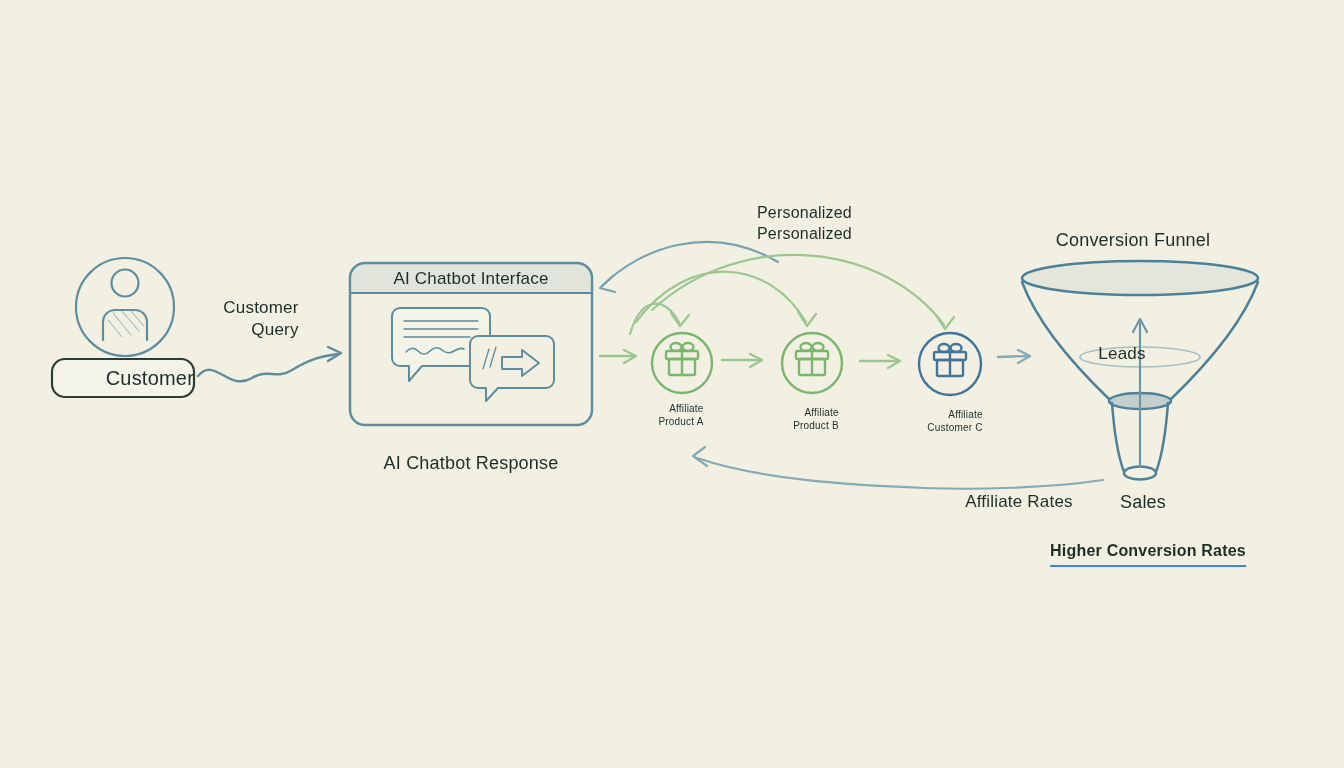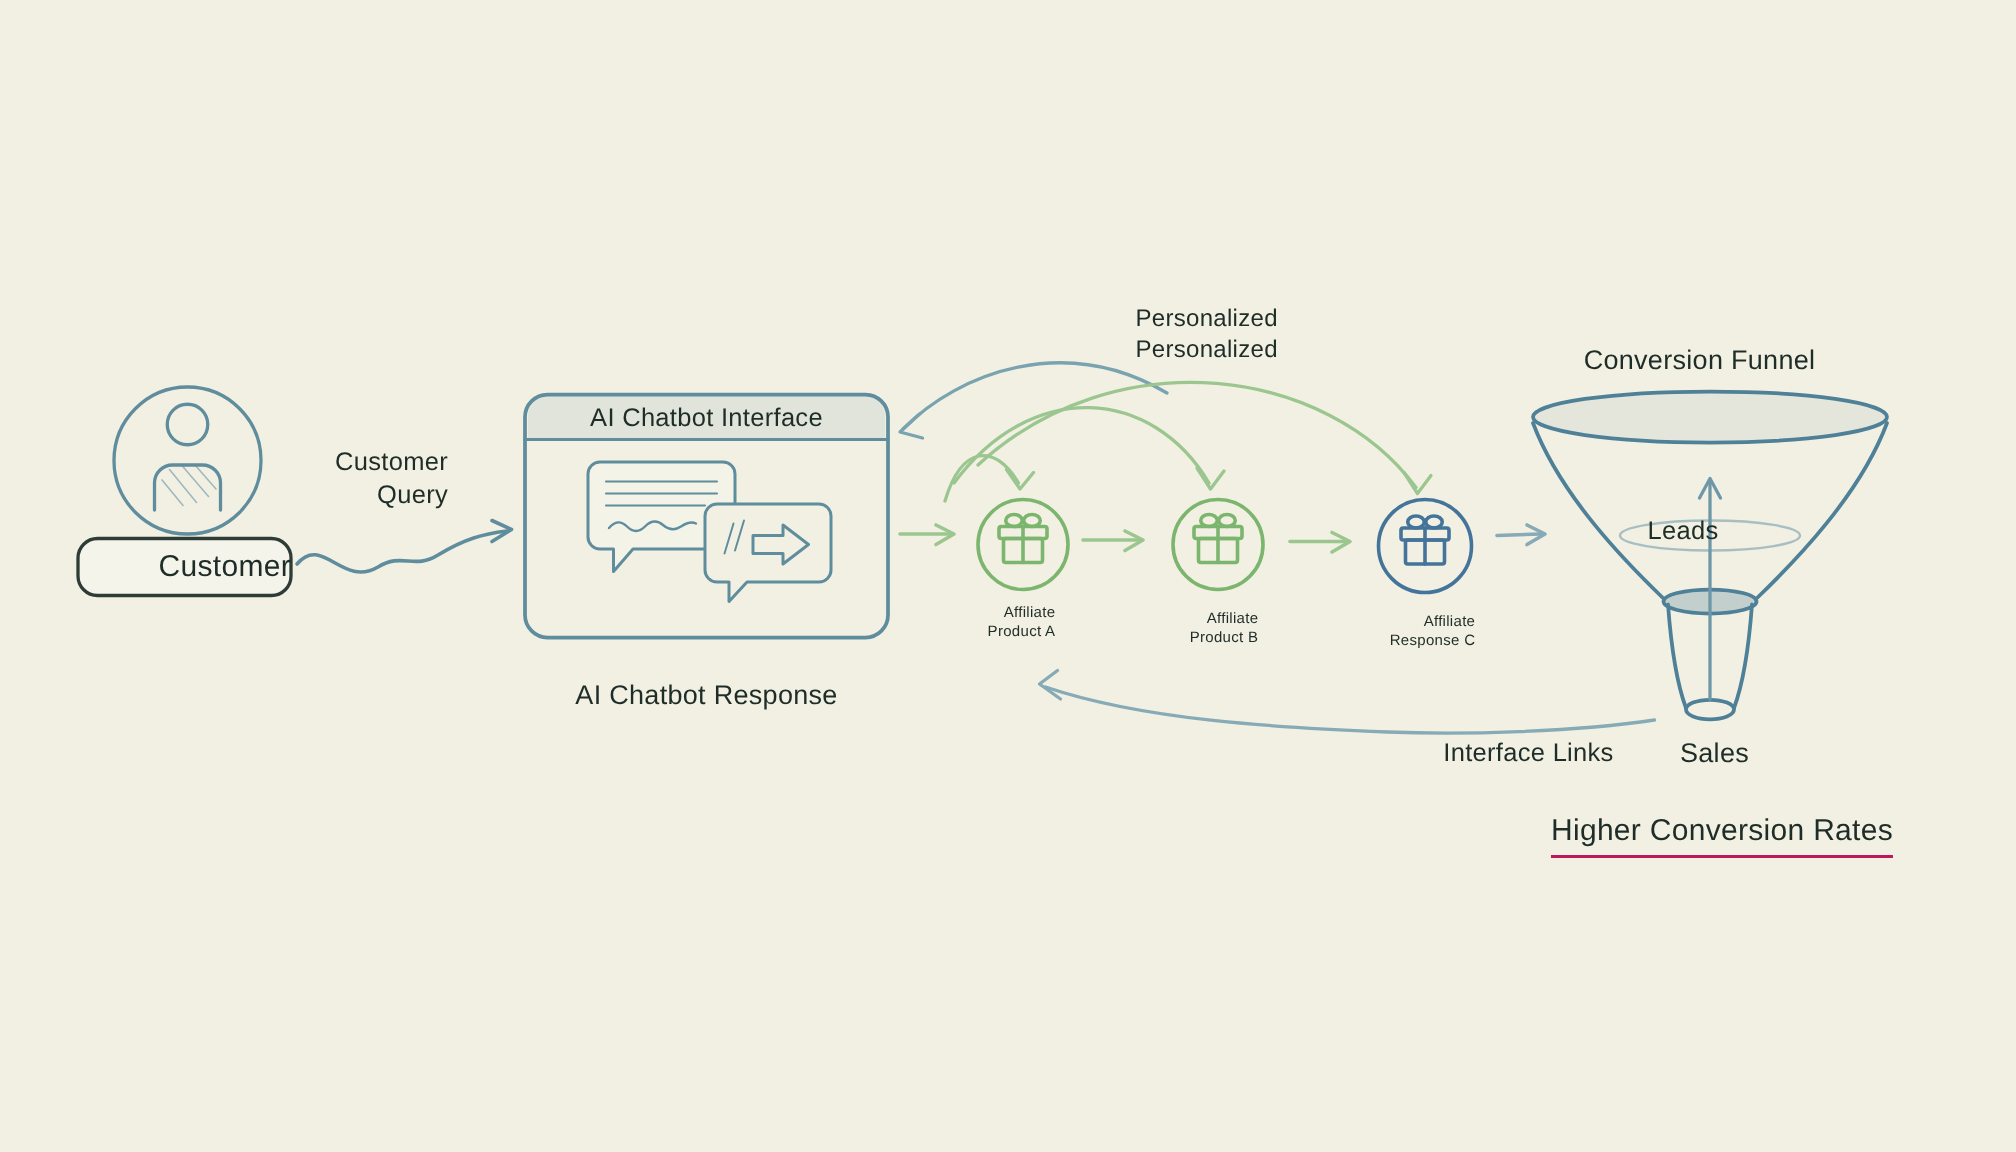--- a/index.html
+++ b/index.html
@@ -21,23 +21,24 @@
     transform:translateX(-50%);
   }
   .lbl span{display:block;}
   .lbl-left{transform:none;text-align:left;}
   .fs15{font-size:10px;}
   .fs16{font-size:16px;}
   .fs17{font-size:17px;}
   .fs18{font-size:18px;}
   .fs20{font-size:20px;}
   .underlined{
-    border-bottom:2px solid #be185d;
+    border-bottom:2px solid #3b82f6;
     padding-bottom:3px;
-    font-size:20px;
+    font-size:16px;
+    font-weight:bold;
   }
 </style>
 </head>
 <body>
 
 <div class="stage">
 
   <svg width="1344" height="768" viewBox="0 0 1344 768" fill="none">
     <defs>
       <g id="gift" fill="none" stroke-width="2.4" stroke-linecap="round" stroke-linejoin="round">
@@ -172,28 +173,28 @@
     <span>Product A</span>
   </div>
 
   <div class="lbl fs15" style="left:816px;top:406px;">
     <span>Affiliate</span>
     <span>Product B</span>
   </div>
 
   <div class="lbl fs15" style="left:955px;top:408px;">
     <span>Affiliate</span>
-    <span>Response C</span>
+    <span>Customer C</span>
   </div>
 
   <div class="lbl fs18" style="left:1133px;top:229px;">Conversion Funnel</div>
 
   <div class="lbl fs17" style="left:1122px;top:343px;">Leads</div>
 
   <div class="lbl fs18" style="left:1143px;top:491px;">Sales</div>
 
-  <div class="lbl fs17" style="left:1019px;top:491px;">Interface Links</div>
+  <div class="lbl fs17" style="left:1019px;top:491px;">Affiliate Rates</div>
 
   <div class="lbl" style="left:1148px;top:541px;">
     <span class="underlined">Higher Conversion Rates</span>
   </div>
 
 </div>
 
 </body></html>

